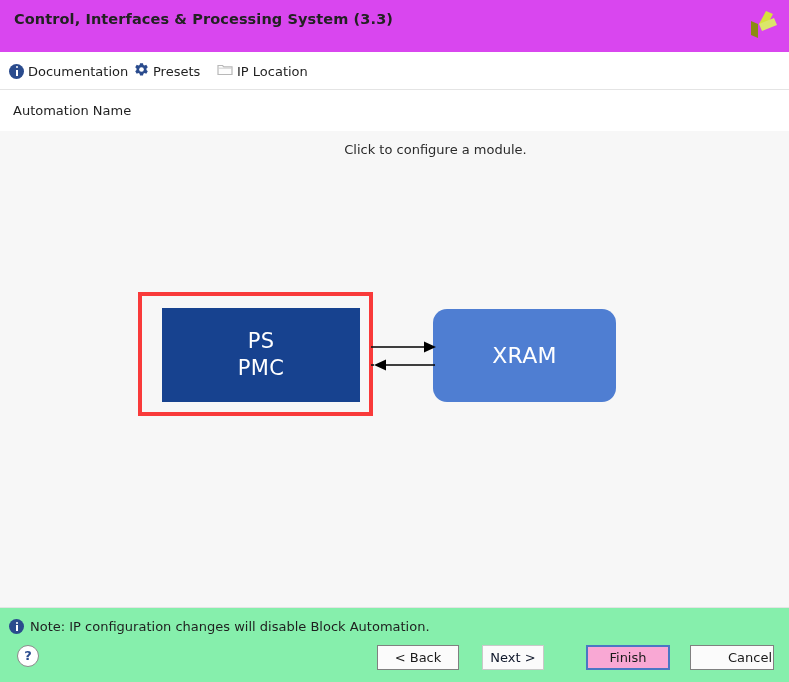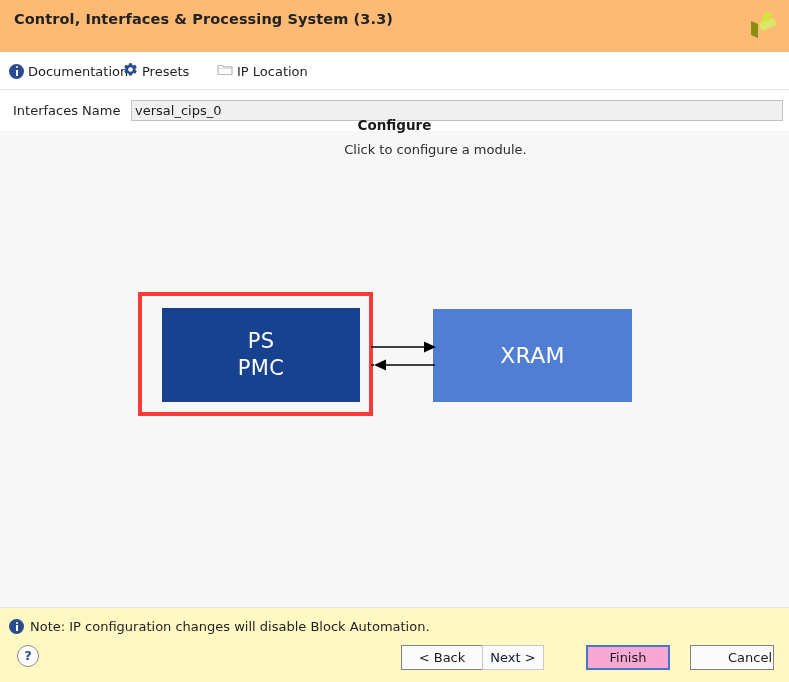--- a/index.html
+++ b/index.html
@@ -20,21 +20,21 @@
     width: 789px;
     height: 682px;
     background: #ffffff;
   }
 
   
   .titlebar {
     position: absolute;
     left: 0; top: 0;
     width: 789px; height: 56px;
-    background: #fdba74;
+    background: #d946ef;
     border-bottom: 2px solid #e9e9e9;
     box-sizing: border-box;
   }
   .title-text {
     position: absolute;
     left: 14px; top: 11px;
     font-size: 14.5px;
     font-weight: bold;
     color: #222222;
     letter-spacing: 0.1px;
@@ -171,42 +171,43 @@
     color: #ffffff;
     cursor: default;
   }
   .block-ps {
     left: 162px; top: 308px;
     width: 198px; height: 94px;
     background: #17428f;
   }
   .block-xram {
     left: 433px; top: 309px;
-    width: 199px; height: 93px;
+    width: 183px; height: 93px;
     background: #4f7ed2;
+    border-radius: 14px;
   }
   .block-line {
     font-size: 21px;
     line-height: 27px;
     letter-spacing: 0.3px;
   }
   .block-line.single { font-size: 22px; }
 
   .connector-svg {
     position: absolute;
     left: 360px; top: 330px;
     width: 90px; height: 55px;
   }
 
   
   .footer {
     position: absolute;
     left: 0; top: 607px;
     width: 789px; height: 75px;
-    background: #fef9c3;
+    background: #86efac;
     border-top: 1px solid #e4e4e4;
     box-sizing: border-box;
   }
   .note-row {
     position: absolute;
     left: 9px; top: 11px;
     display: flex;
     align-items: center;
     gap: 6px;
   }
@@ -240,21 +241,21 @@
     border: 1px solid #808080;
     box-sizing: border-box;
     font-family: "DejaVu Sans", "Liberation Sans", sans-serif;
     font-size: 13px;
     color: #1b1b1b;
     text-align: center;
     line-height: 23px;
     padding: 0;
     cursor: default;
   }
-  .btn-back   { left: 377px; width: 82px; margin-left: 24px; }
+  .btn-back   { left: 377px; width: 82px; }
   .btn-next   { left: 482px; width: 62px; color: #0f172a; border-color: #c9c9c9; background: #fbfbfb; }
   .btn-finish { left: 586px; width: 84px; border: 2px solid #4a77c4; background: #f9a8d4; line-height: 21px; }
   .btn-cancel { left: 690px; width: 84px; padding-left: 36px; }
 </style>
 </head>
 <body>
 
 <div id="app">
 
   <div class="titlebar">
@@ -268,21 +269,21 @@
     </span>
   </div>
 
   <div class="toolbar">
 
     <div class="tool-item" style="left:9px">
       <span class="icon-info"></span>
       <span class="tool-label">Documentation</span>
     </div>
 
-    <div class="tool-item" style="left:123px">
+    <div class="tool-item" style="left:134px">
       <span class="icon-gear">
         <svg width="15" height="15" viewBox="0 0 16 16" aria-hidden="true">
           <path fill="#2a4b8d" d="M9.6 1.2H6.4l-.4 1.9-1.3.7-1.8-.8-1.6 2.7 1.4 1.3v1.5l-1.4 1.3 1.6 2.7 1.8-.8 1.3.7.4 1.9h3.2l.4-1.9 1.3-.7 1.8.8 1.6-2.7-1.4-1.3V7l1.4-1.3-1.6-2.7-1.8.8-1.3-.7z"></path>
           <circle cx="8" cy="8" r="2.5" fill="#ffffff"></circle>
         </svg>
       </span>
       <span class="tool-label">Presets</span>
     </div>
 
     <div class="tool-item" style="left:217px">
@@ -290,27 +291,25 @@
         <svg width="16" height="14" viewBox="0 0 16 14" aria-hidden="true">
           <path d="M1 2.5h4.6l1.2 1.4H15v7.6H1z" fill="#fdfdfd" stroke="#b8b8b8" stroke-width="1.2"></path>
           <path d="M1.2 5.2h13.4" stroke="#cfcfcf" stroke-width="1"></path>
         </svg>
       </span>
       <span class="tool-label">IP Location</span>
     </div>
   </div>
 
   <div class="comp-row">
-    <div class="comp-label">Interfaces Name</div>
-  </div>
-  <input class="comp-input" type="text" value="versal_cips_0" style="">
+    <div class="comp-label">Automation Name</div>
+  </div>
 
   <div class="canvas"></div>
 
-  <div class="cfg-title">Configure</div>
   <div class="cfg-sub">Click to configure a module.</div>
 
   <div class="sel-frame"></div>
 
   <div class="block block-ps">
     <div class="block-line">PS</div>
     <div class="block-line">PMC</div>
   </div>
 
   <div class="block block-xram">

